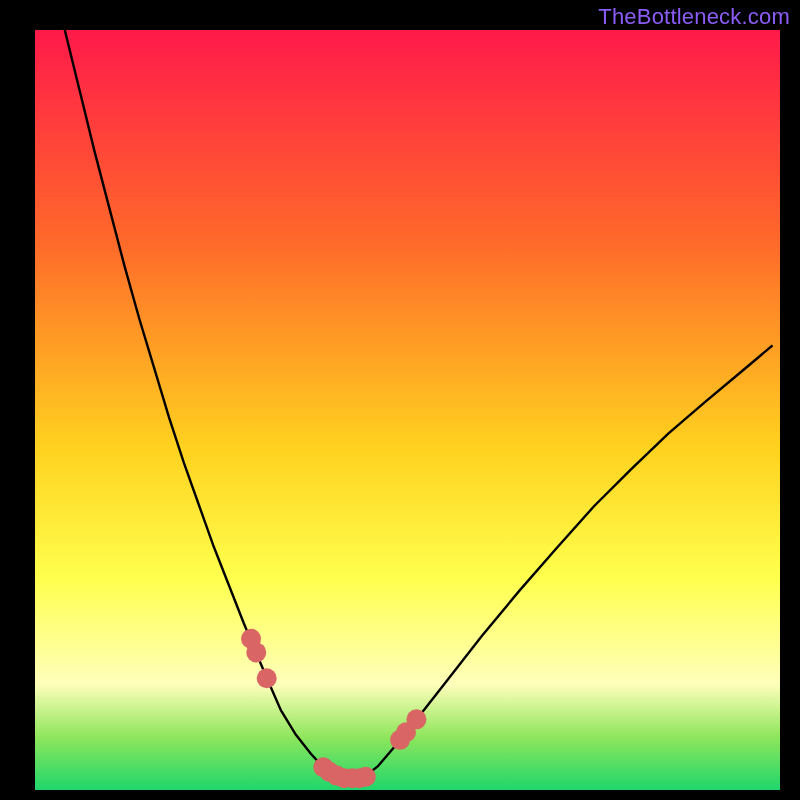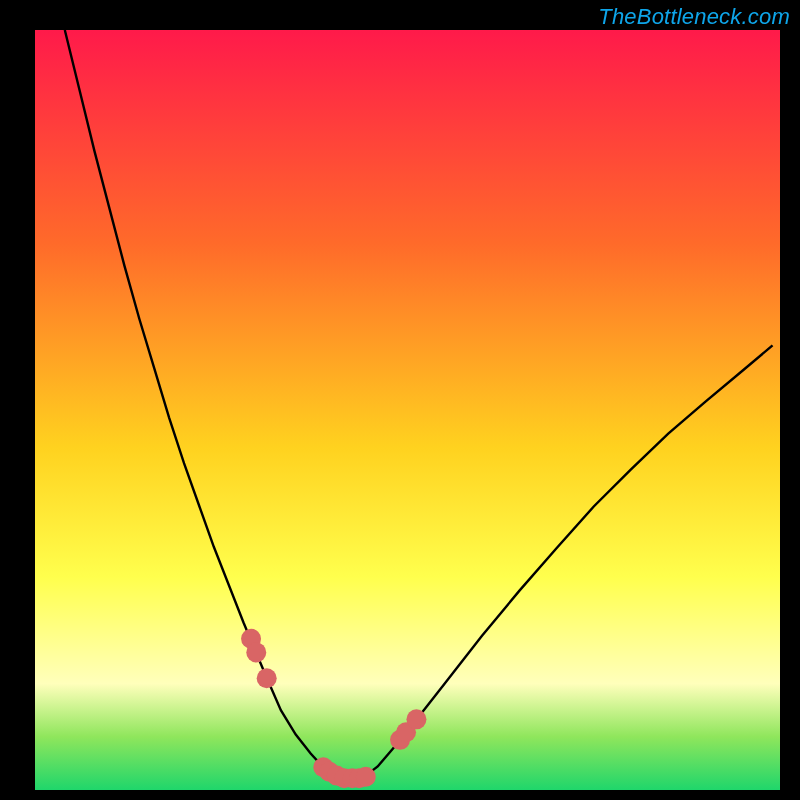--- a/index.html
+++ b/index.html
@@ -16,26 +16,25 @@
     left: 0;
     top: 0;
     width: 800px;
     height: 800px;
     background: #000;
   }
   .watermark {
     position: absolute;
     top: 4px;
     right: 10px;
-    color: #0ea5e9;
+    color: #8b5cf6;
     font-size: 22px;
     font-weight: 500;
     letter-spacing: 0.2px;
     z-index: 10;
-    font-style: italic;
   }
   svg {
     position: absolute;
     left: 0;
     top: 0;
   }
 </style>
 </head>
 <body>
 

